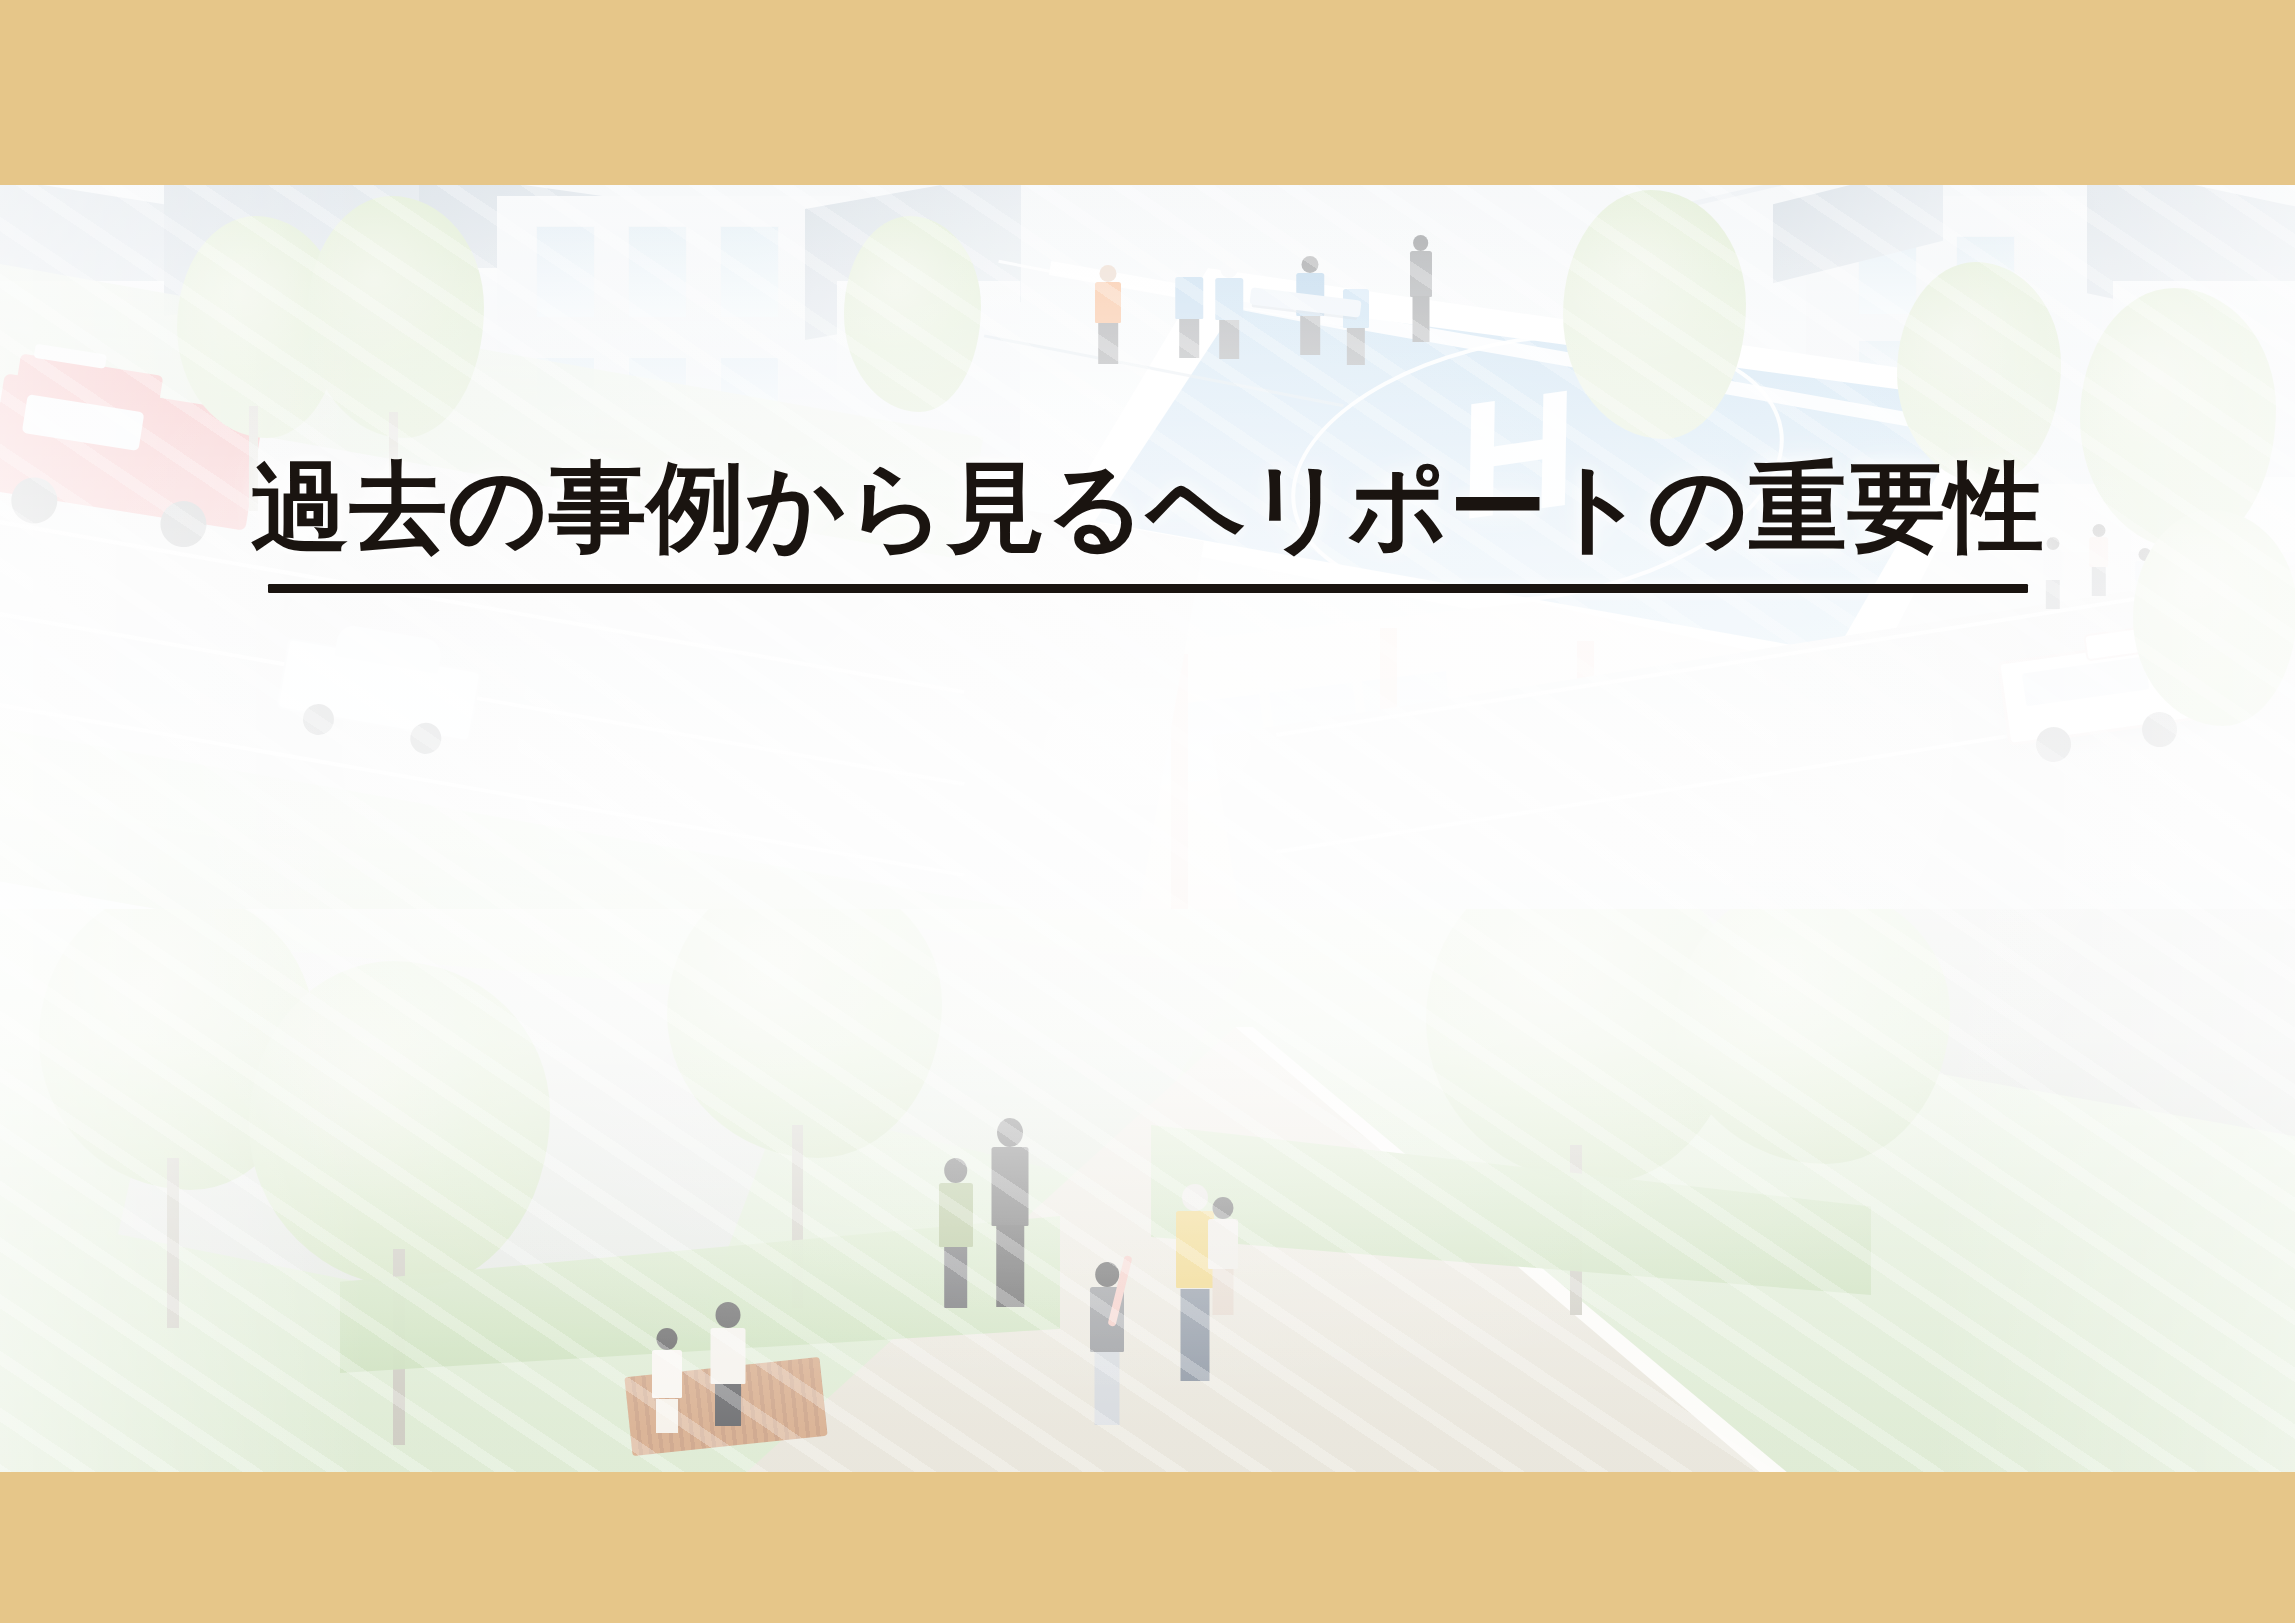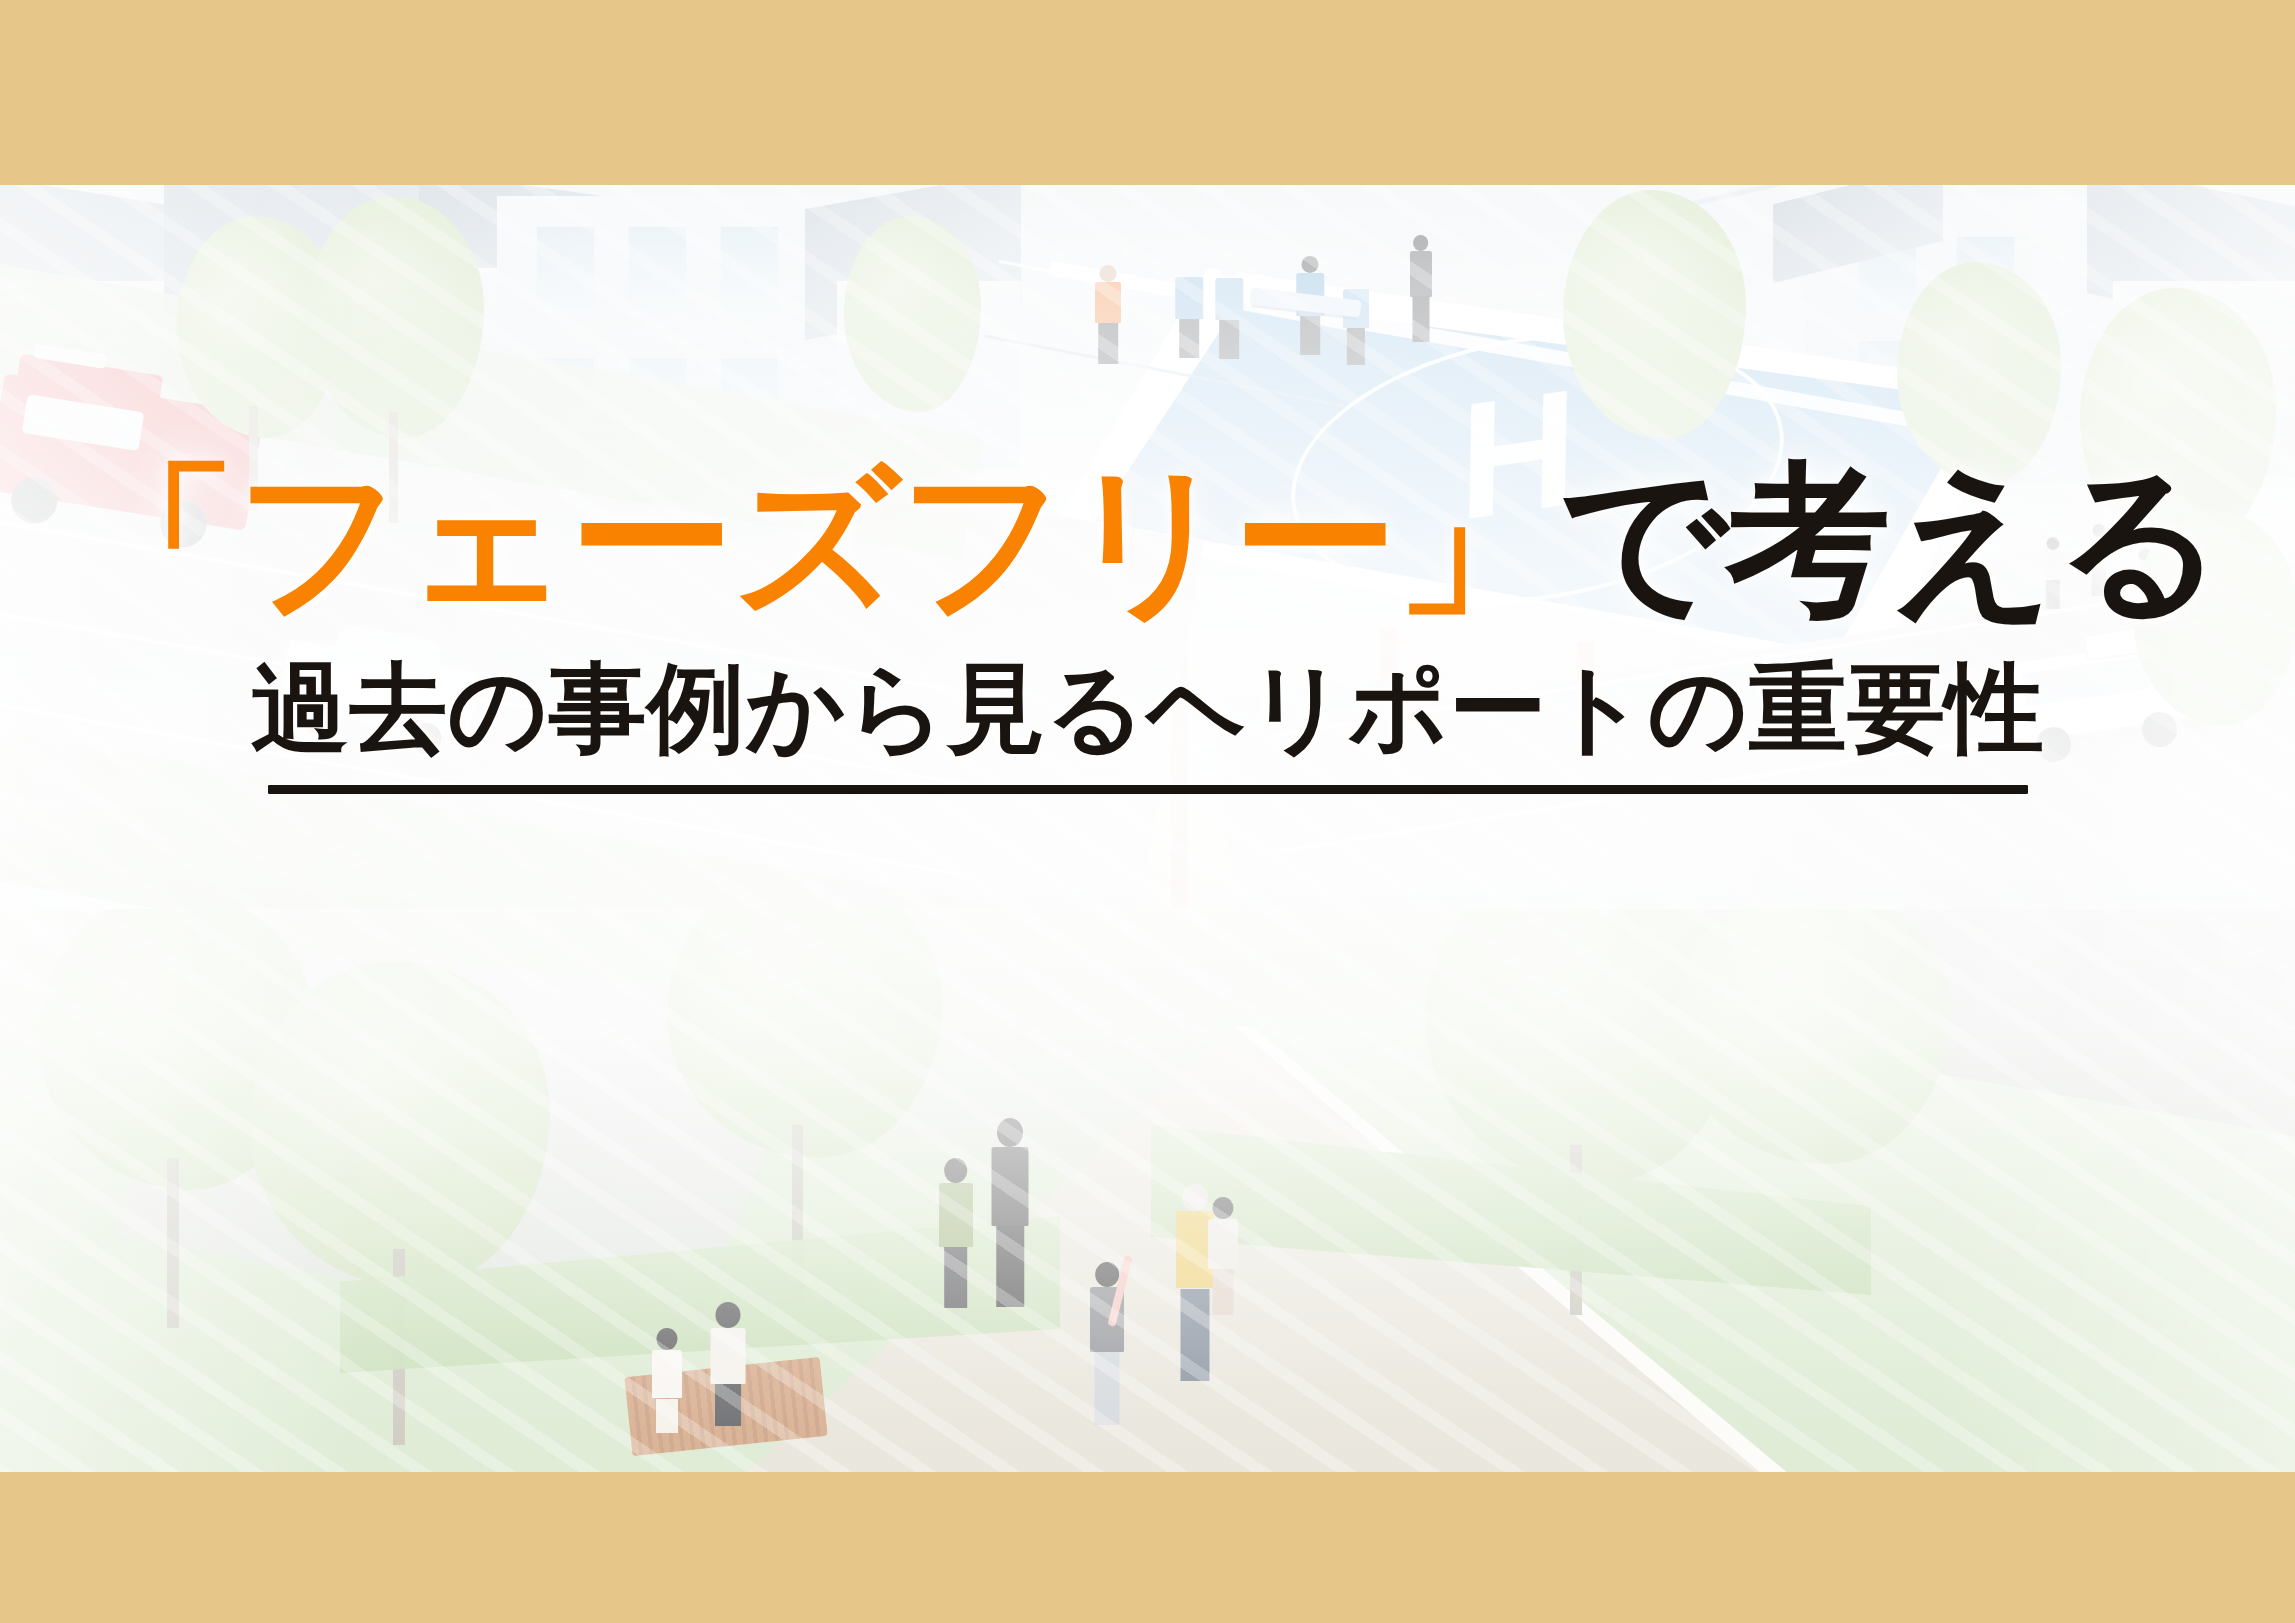--- a/index.html
+++ b/index.html
@@ -432,23 +432,20 @@
     <div class="streaks"></div>
     <div class="whiteout"></div>
     <div class="vignette"></div>
   </div>
 
   <div class="band band-top" style="height: 185px; background: rgb(230, 198, 137);"></div>
   <div class="band band-bottom" style="height: 151px; background: rgb(230, 198, 137);"></div>
 
   <div class="textwrap" style="padding-top: 458px;">
 
-    <div class="title-l1" style="font-size: 165px; margin-bottom: 36px;">
-      <span class="accent" style="color: rgb(249, 130, 0);">「フェーズフリー」</span><span class="ink" style="color: rgb(26, 20, 16);">で考える</span>
-    </div>
 
 
     <div class="subtitle" style="color: rgb(26, 20, 16); font-size: 98px;">過去の事例から見るヘリポートの重要性</div>
     <div class="rule" style="width: 1760px; height: 9.2px; margin-top: 27.5px; background: rgb(26, 20, 16);"></div>
   </div>
 
 </div>
 
 
 </body></html>

